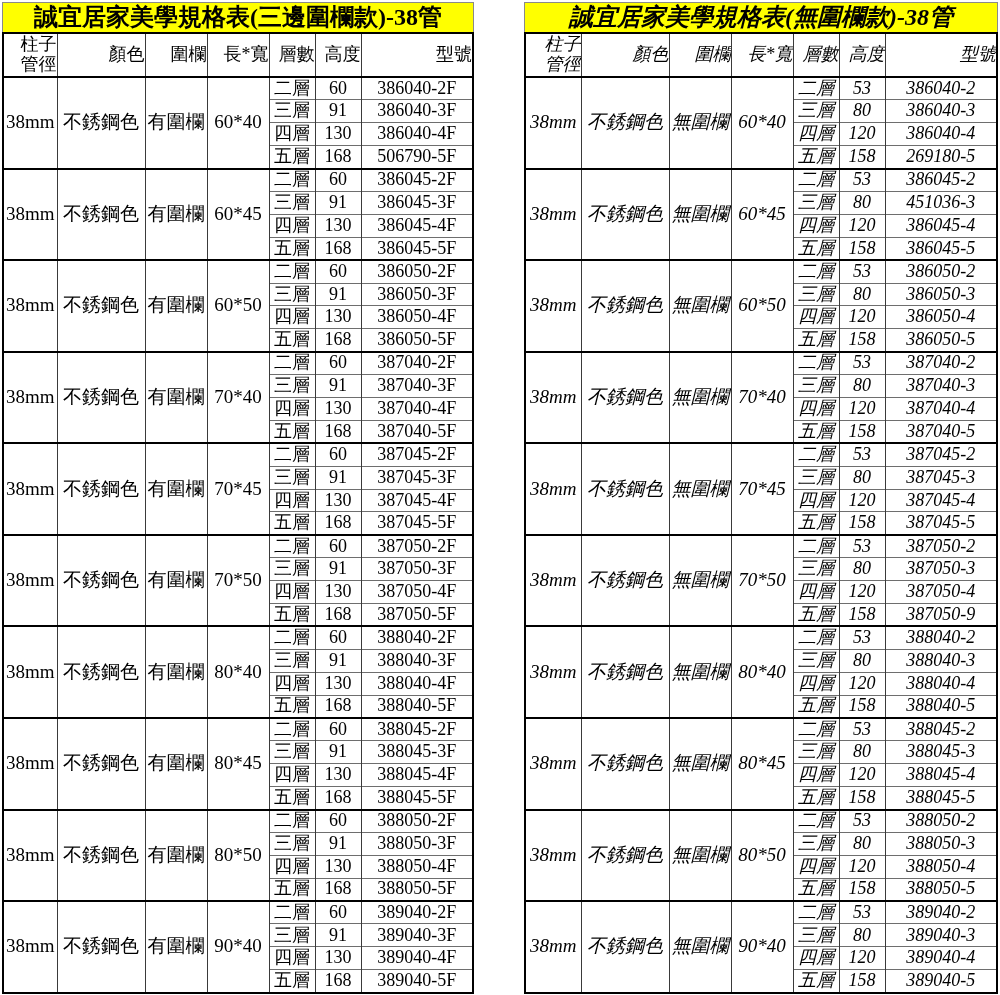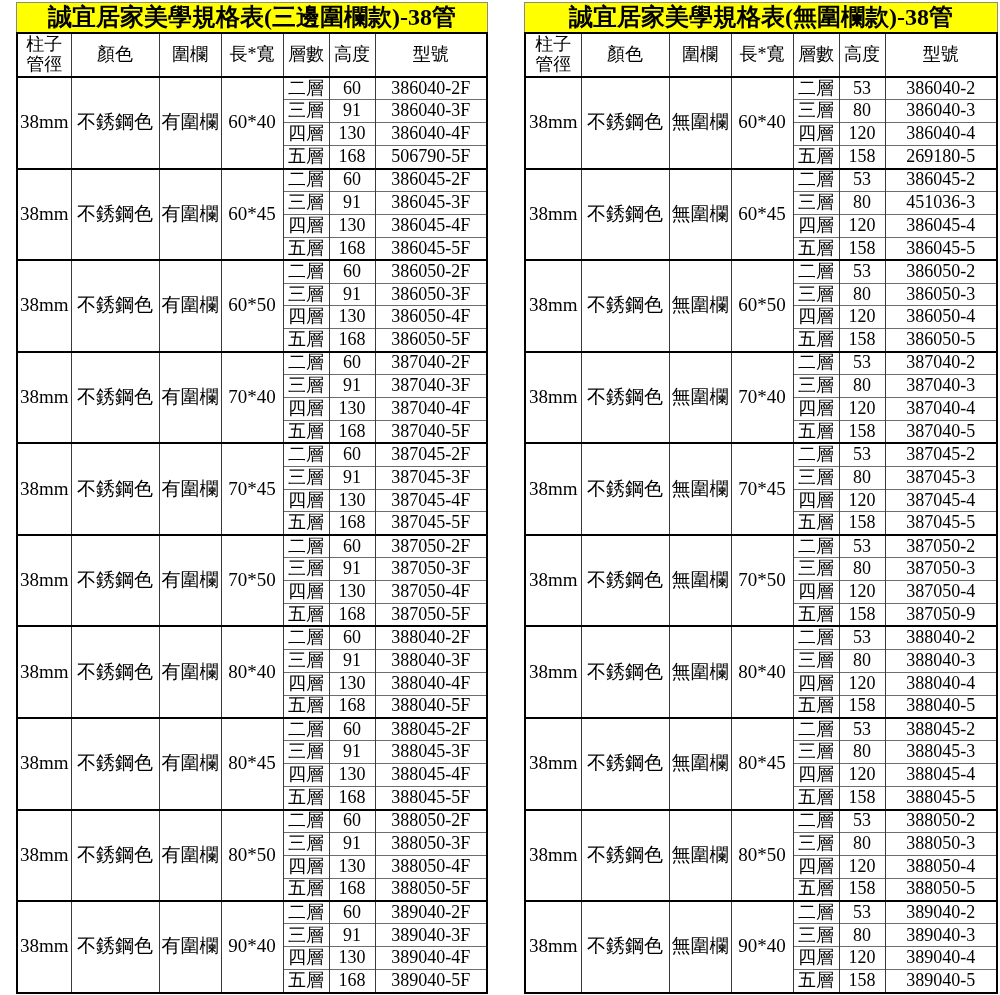--- a/index.html
+++ b/index.html
@@ -13,22 +13,22 @@
     position: relative;
     width: 1000px;
     height: 995px;
     background: #ffffff;
     overflow: hidden;
   }
   .spec-table {
     position: absolute;
     top: 2px;
   }
-  #table-0 { left: 16px;   width: 472px; }
-  #table-1 { left: 524px; width: 474px; }
+  #table-0 { left: 2px;   width: 472px; }
+  #table-1 { left: 524px; width: 474px; font-style: italic; }
 
   .table-title {
     box-sizing: border-box;
     height: 30px;
     line-height: 28px;
     text-align: center;
     font-size: 24px;
     font-weight: bold;
     background: #ffff00;
     border: 1px solid #8a8a8a;
@@ -55,21 +55,21 @@
     overflow: hidden;
     white-space: nowrap;
   }
   .spec-grid thead tr { height: 44px; }
   .spec-grid thead th { border-bottom: 2px solid #000000; }
   .spec-grid tbody tr { height: 22.9px; }
   .spec-grid tbody tr.group-start td { border-top: 2px solid #000000; }
   .spec-grid tbody tr.sub-row td { border-top: 1px solid #6e6e6e; }
   .spec-grid td.leaf { font-size: 18px; }
   .spec-grid td.merged { font-size: 19px; }
-  .spec-grid th div { text-align: center; }
+  .spec-grid th div { text-align: right; }
 </style>
 </head>
 <body>
 
 <div class="canvas">
 
   <section class="spec-table" id="table-0">
     <div class="table-title">誠宜居家美學規格表(三邊圍欄款)-38管</div>
     <table class="spec-grid">
       <colgroup>

